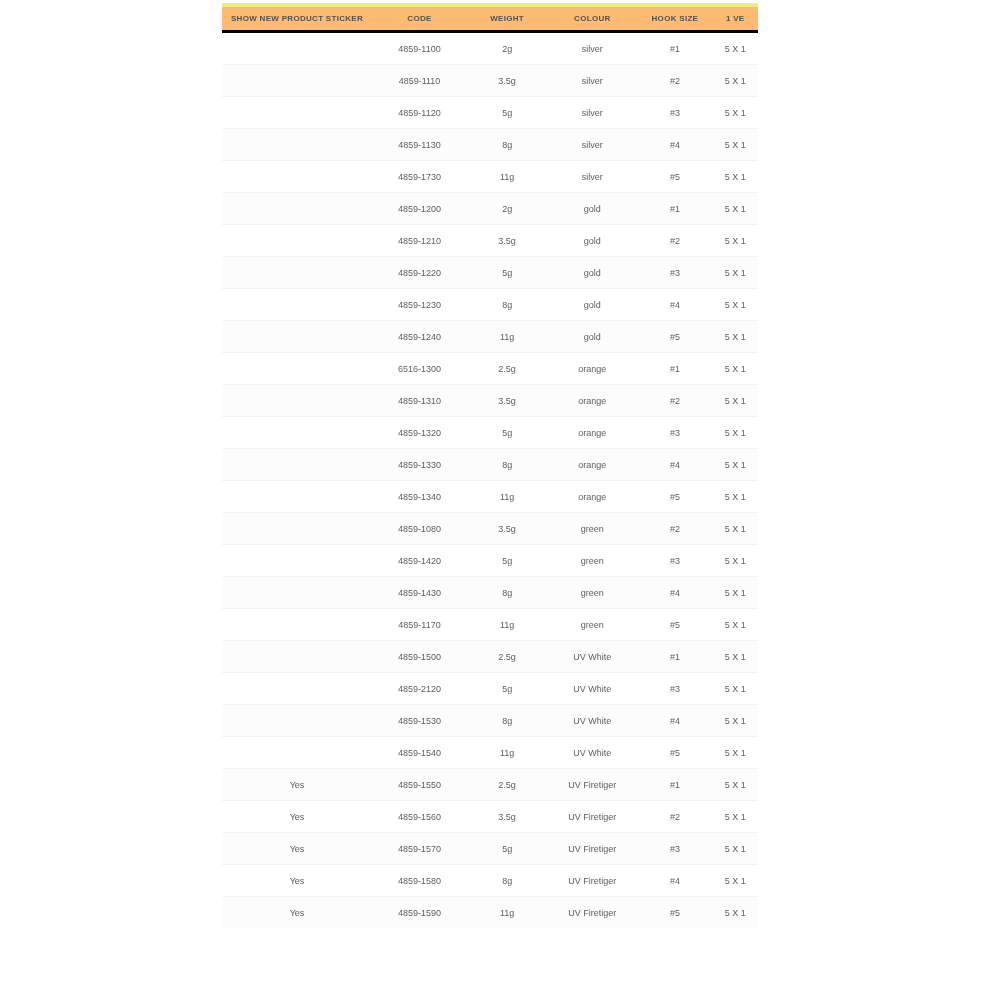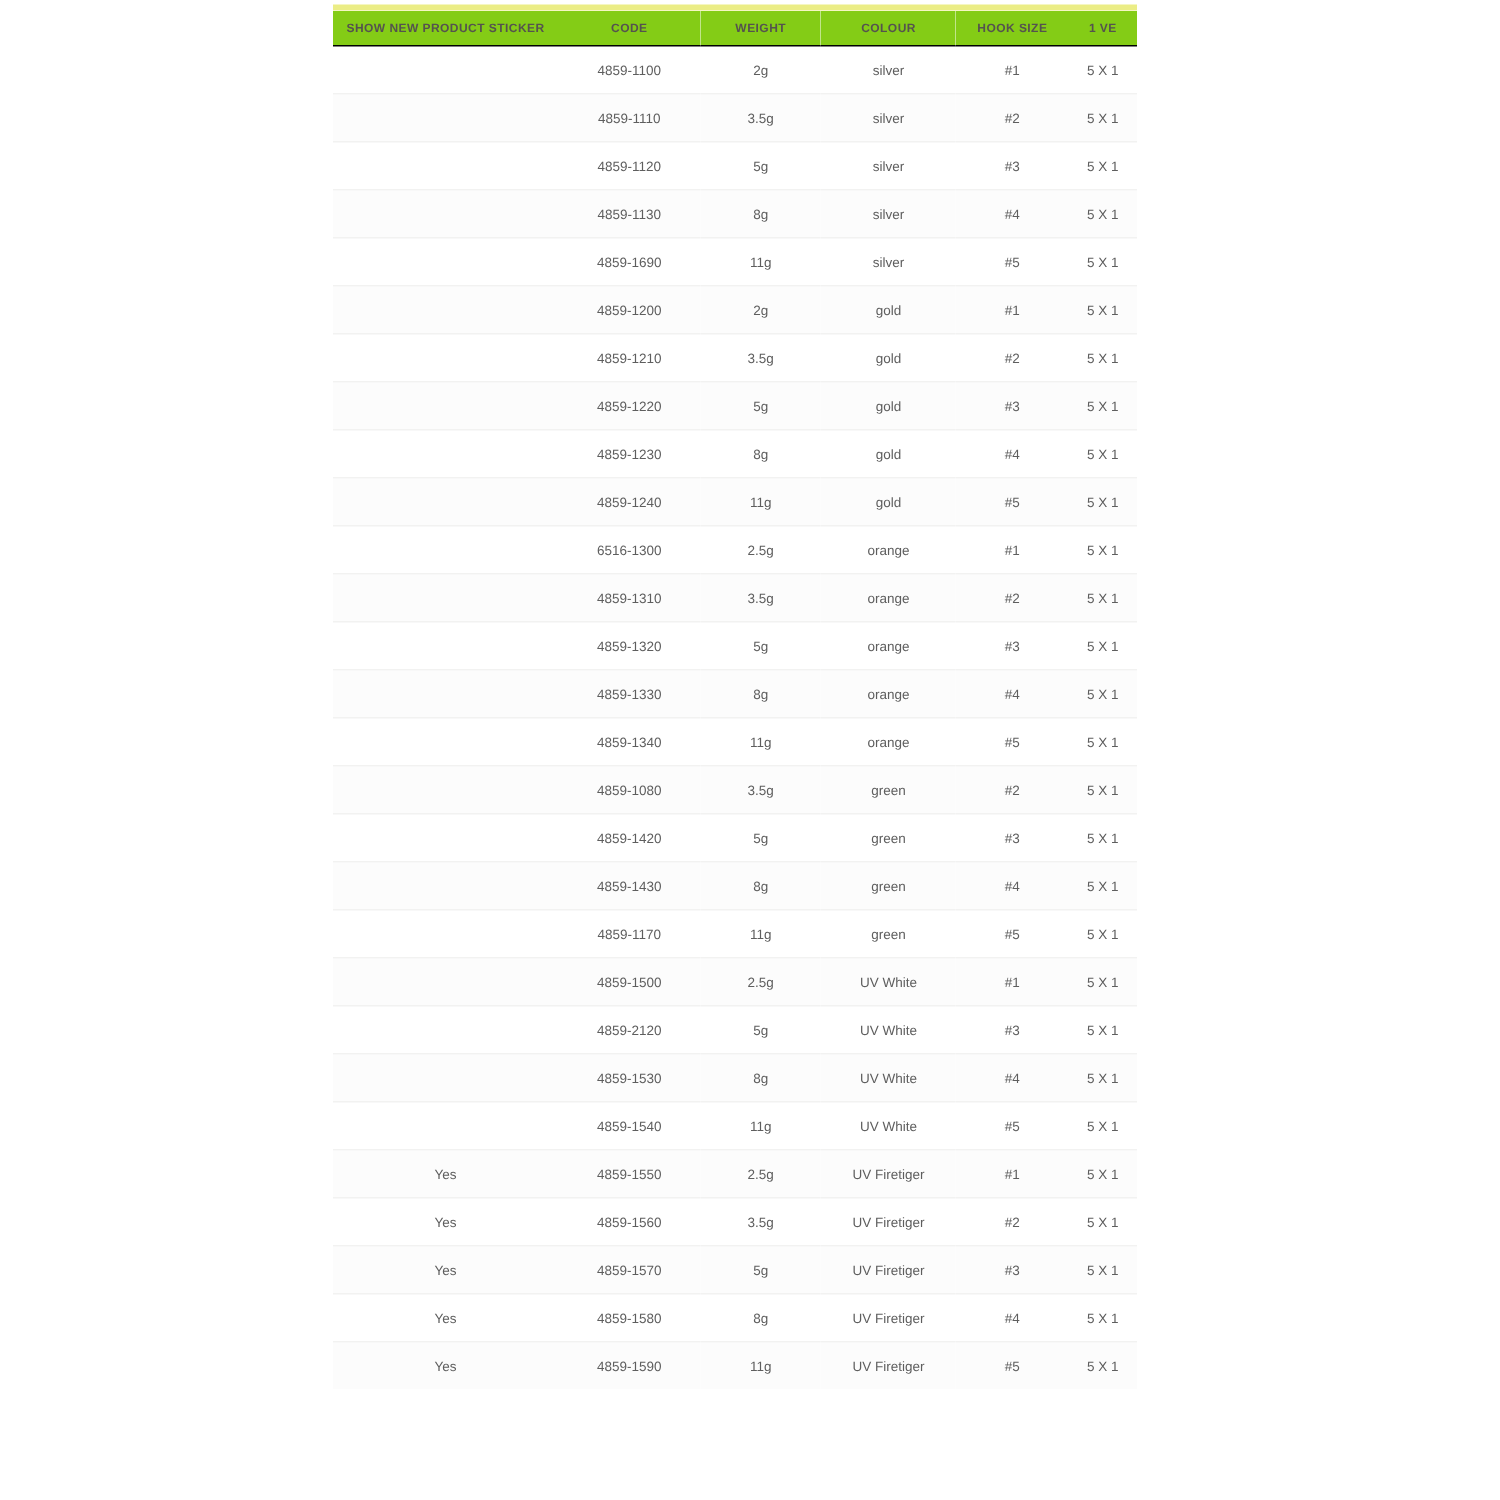--- a/index.html
+++ b/index.html
@@ -20,31 +20,31 @@
   .accent-bar {
     height: 4px;
     background: #ebed86;
   }
   table.product-table {
     width: 100%;
     border-collapse: collapse;
     table-layout: fixed;
   }
   thead th {
-    background: #84cc16;
+    background: #fdba74;
     color: #55534e;
     font-size: 8px;
     font-weight: bold;
     text-transform: uppercase;
     letter-spacing: 0.3px;
     height: 23px;
     padding: 0 2px;
     text-align: center;
     vertical-align: middle;
-    border-bottom: 1px solid #000000;
+    border-bottom: 3px solid #000000;
     white-space: nowrap;
     overflow: hidden;
   }
   tbody td {
     color: #5e5e5e;
     font-size: 9px;
     height: 31px;
     padding: 0 2px;
     text-align: center;
     vertical-align: middle;
@@ -111,21 +111,21 @@
         <tr>
           <td></td>
           <td>4859-1130</td>
           <td>8g</td>
           <td>silver</td>
           <td>#4</td>
           <td>5 X 1</td>
         </tr>
         <tr>
           <td></td>
-          <td>4859-1690</td>
+          <td>4859-1730</td>
           <td>11g</td>
           <td>silver</td>
           <td>#5</td>
           <td>5 X 1</td>
         </tr>
         <tr>
           <td></td>
           <td>4859-1200</td>
           <td>2g</td>
           <td>gold</td>

